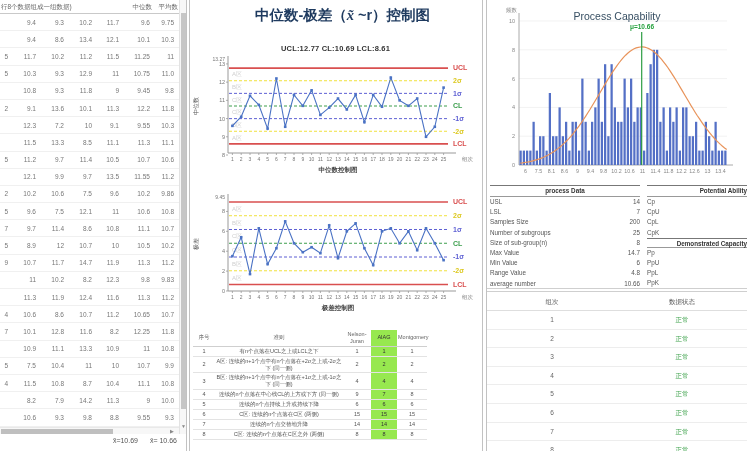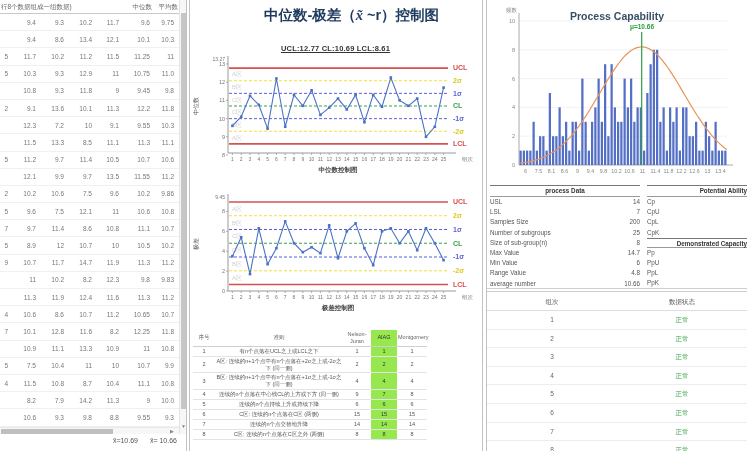--- a/index.html
+++ b/index.html
@@ -22,34 +22,34 @@
   .c0{width:10px;}.c1{width:28px;}.c2{width:28px;}.c3{width:28px;}.c4{width:27px;}.c5{width:31px;}.c6{width:24px;}
   #v-scroll{left:179px;top:0;width:7px;height:434px;background:#f7f7f7;border-left:1px solid #e3e3e3;box-sizing:border-box;}
   #v-thumb{position:absolute;left:1px;top:13px;width:5px;height:396px;background:#c6c6c6;}
   #v-arrow{position:absolute;left:0px;top:423px;font-size:5px;color:#888;width:7px;text-align:center;}
   #h-scroll{left:0;top:427px;width:179px;height:7px;background:#f7f7f7;border-top:1px solid #e9e9e9;box-sizing:border-box;}
   #h-thumb{position:absolute;left:1px;top:1px;width:112px;height:5px;background:#bfbfbf;}
   #h-arrow{position:absolute;left:170px;top:0px;font-size:5px;color:#888;}
   #lt-summary{left:0;top:437px;width:177px;text-align:right;font-size:7px;color:#555;}
   #lt-summary span{margin-left:10px;}
   
-  #mid-title{left:16px;top:6px;width:291px;text-align:center;font-size:14.5px;font-weight:bold;color:#1e3a5f;}
+  #mid-title{left:7px;top:6px;width:291px;text-align:center;font-size:14.5px;font-weight:bold;color:#1e3a5f;}
   #mid-title .xit{font-family:"Liberation Serif","DejaVu Serif",serif;font-style:italic;}
   .stats{width:291px;text-align:center;font-size:7.5px;font-weight:bold;color:#333;letter-spacing:.2px;}
-  #stats1{left:0;top:44px;text-decoration:underline;}
+  #stats1{left:0;top:44px;}
   #stats2{left:0;top:182px;}
   #svg1{left:0;top:54px;}
   #svg2{left:0;top:192px;}
   
   #rules{left:3px;top:330px;width:224px;border-collapse:collapse;font-size:5.5px;color:#555;table-layout:fixed;}
   #rules th,#rules td{border-bottom:1px solid #e3e3e3;padding:1px 1px;text-align:center;font-weight:normal;line-height:1.25;}
   #rules thead th{border-bottom:1px solid #cfcfcf;color:#666;}
   #rules .aiag{background:#97e84f;color:#333;}
   
-  #hist-title{left:0;top:10px;width:260px;text-align:center;font-size:10.5px;font-weight:bold;color:#374f63;}
+  #hist-title{left:0;top:10px;width:260px;text-align:center;font-size:10.5px;font-weight:normal;color:#374f63;}
   #mu-label{left:115px;top:23px;width:80px;text-align:center;font-size:6.5px;color:#23a03c;font-weight:bold;}
   #hist-svg{left:0;top:0;}
   
   #pd{left:3px;top:185px;width:254px;font-size:6.3px;color:#555;}
   .pd-title{font-weight:bold;color:#333;border-top:1px solid #777;border-bottom:1px solid #999;height:10px;line-height:10px;}
   .pd-row{height:10.2px;line-height:10.2px;display:flex;justify-content:space-between;}
   #pd-left{position:absolute;left:0;top:0;width:150px;}
   #pd-left .pd-title{text-align:center;}
   #pd-right{position:absolute;left:157px;top:0;width:100px;}
   #pd-right .pd-title{text-align:right;}

